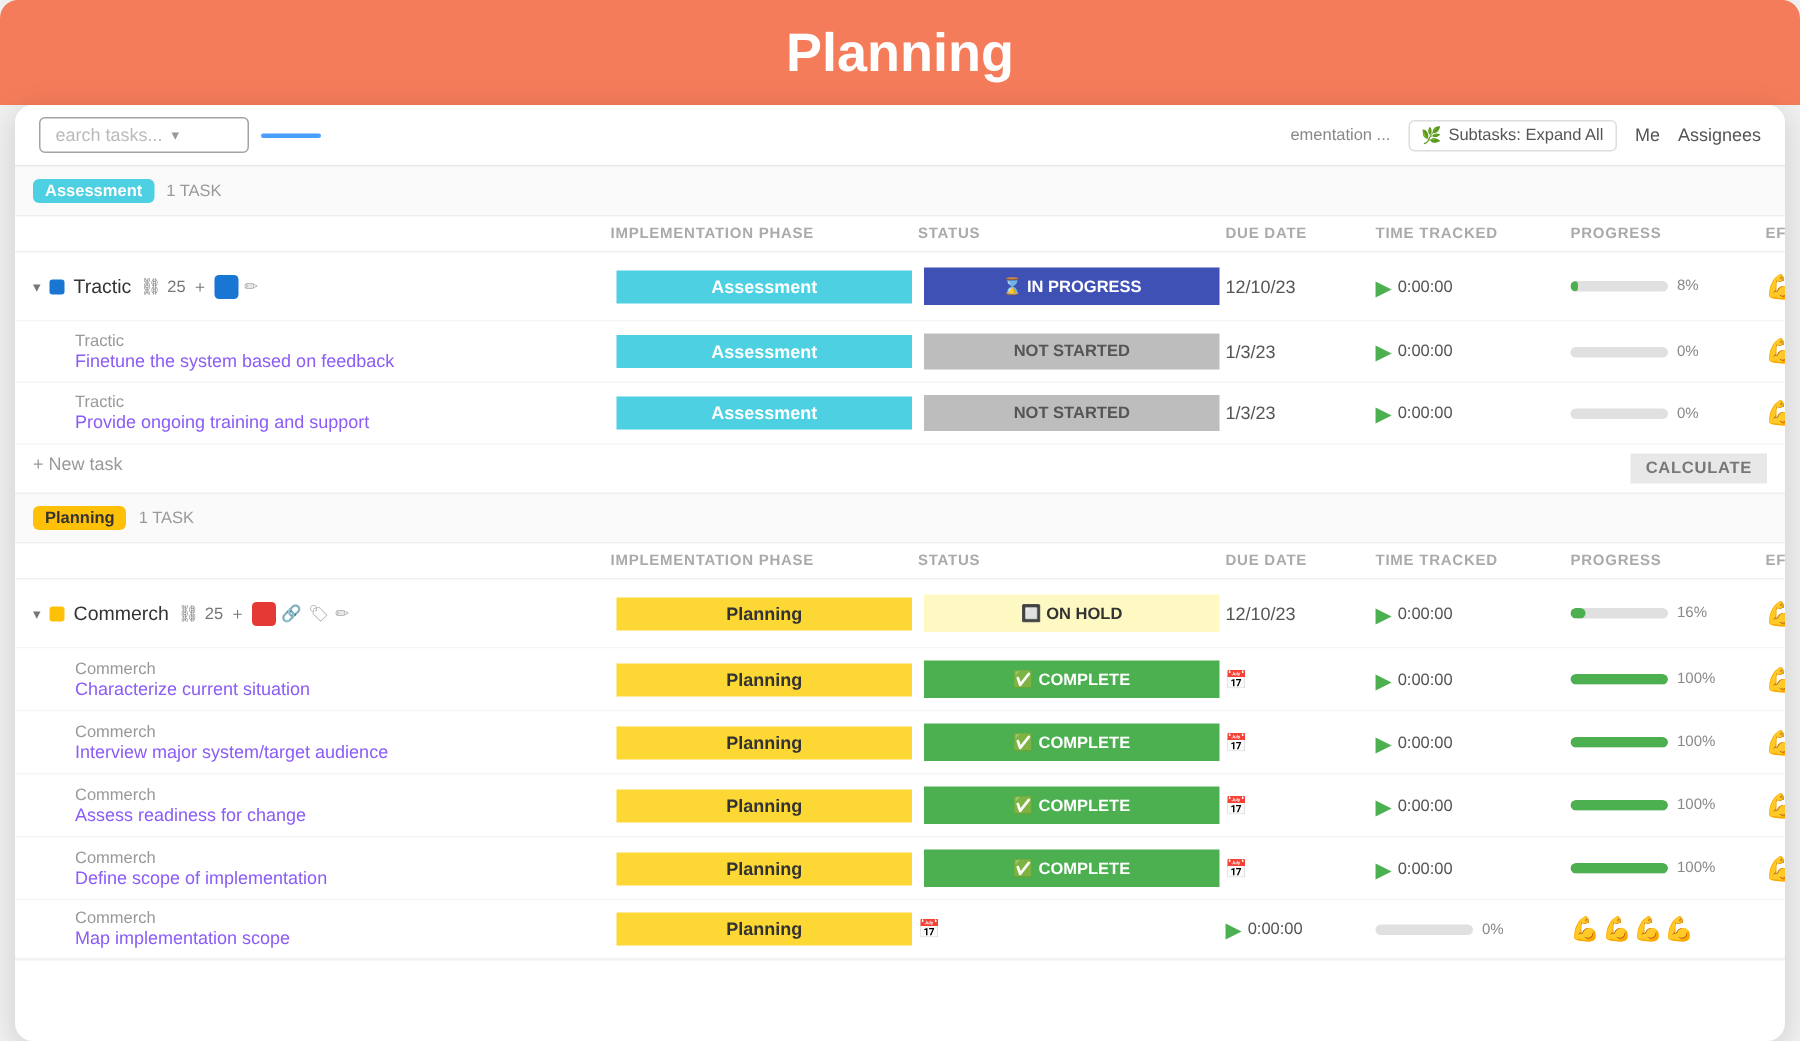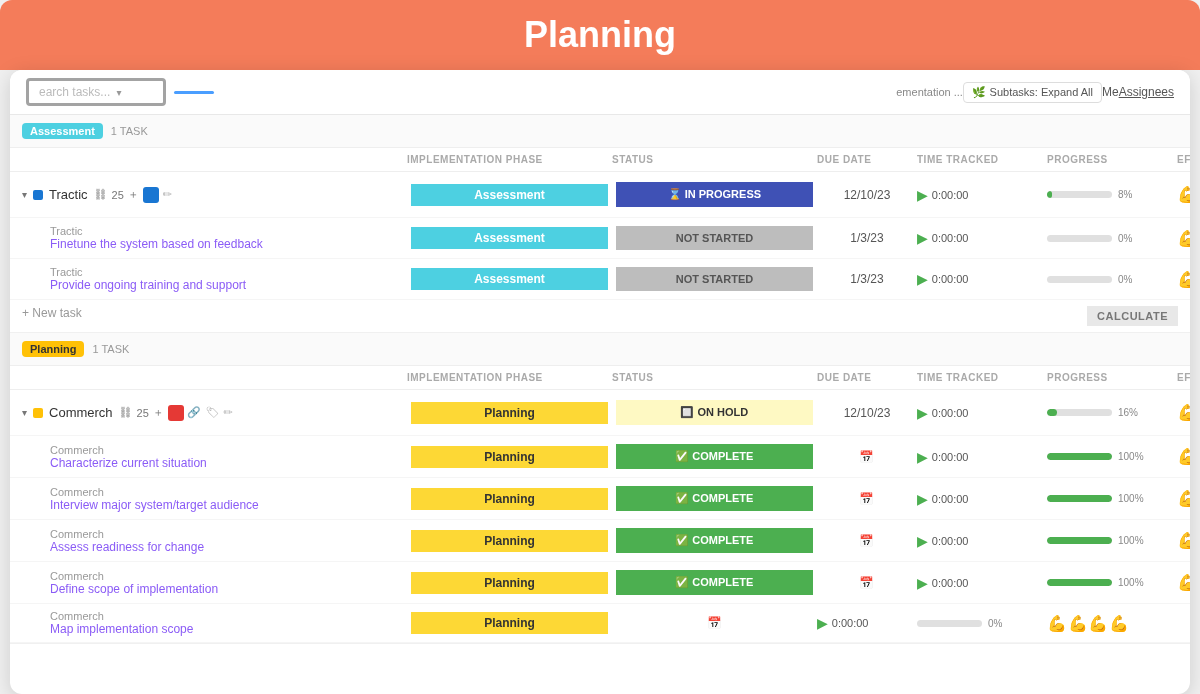--- a/index.html
+++ b/index.html
@@ -46,36 +46,37 @@
       background: white;
     }
 
     .top-bar-left {
       display: flex;
       align-items: center;
       gap: 8px;
     }
 
     .search-box {
-      border: 3px solid #a3a3a3;
+      border: 1px solid #a3a3a3;
       border-radius: 4px;
       padding: 4px 10px;
       font-size: 12px;
       color: #999;
       width: 140px;
       display: flex;
       align-items: center;
       gap: 6px;
     }
 
     .chevron { font-size: 10px; color: #999; }
 
     .top-bar-right {
       display: flex;
       align-items: center;
+      gap: 12px;
       font-size: 12px;
       color: #555;
     }
 
     .tab-indicator {
       width: 40px;
       height: 3px;
       background: #4a9eff;
       border-radius: 2px;
       margin: 0 auto;
@@ -215,21 +216,21 @@
       align-items: center;
       justify-content: center;
       gap: 5px;
     }
     .status-in-progress { background: #3f51b5; }
     .status-not-started { background: #bdbdbd; color: #555; }
     .status-on-hold { background: #fef9c3; color: #333; }
     .status-complete { background: #4caf50; }
     .status-needs-input { background: #ff5722; }
 
-    .due-date { font-size: 12px; color: #555; text-align: center; }
+    .due-date { font-size: 12px; color: #555; }
 
     .time-tracked {
       display: flex;
       align-items: center;
       gap: 4px;
       font-size: 11px;
       color: #555;
     }
 
     .play-icon { color: #4caf50; font-size: 14px; }
@@ -310,21 +311,21 @@
           <div class="tab-indicator"></div>
         </div>
       </div>
       <div class="top-bar-right">
         <span style="color:#888; font-size:11px;">ementation ...</span>
         <button class="subtasks-btn">
           <span>🌿</span>
           <span>Subtasks: Expand All</span>
         </button>
         <span style="cursor:pointer;">Me</span>
-        <span style="cursor:pointer;text-decoration:underline;">Assignees</span>
+        <span style="cursor:pointer;">Assignees</span>
       </div>
     </div>
 
     <div class="content-area">
 
       <div class="task-group">
         <div class="section-header-row">
           <span class="section-badge badge-assessment">Assessment</span>
           <span class="task-count">1 TASK</span>
         </div>

